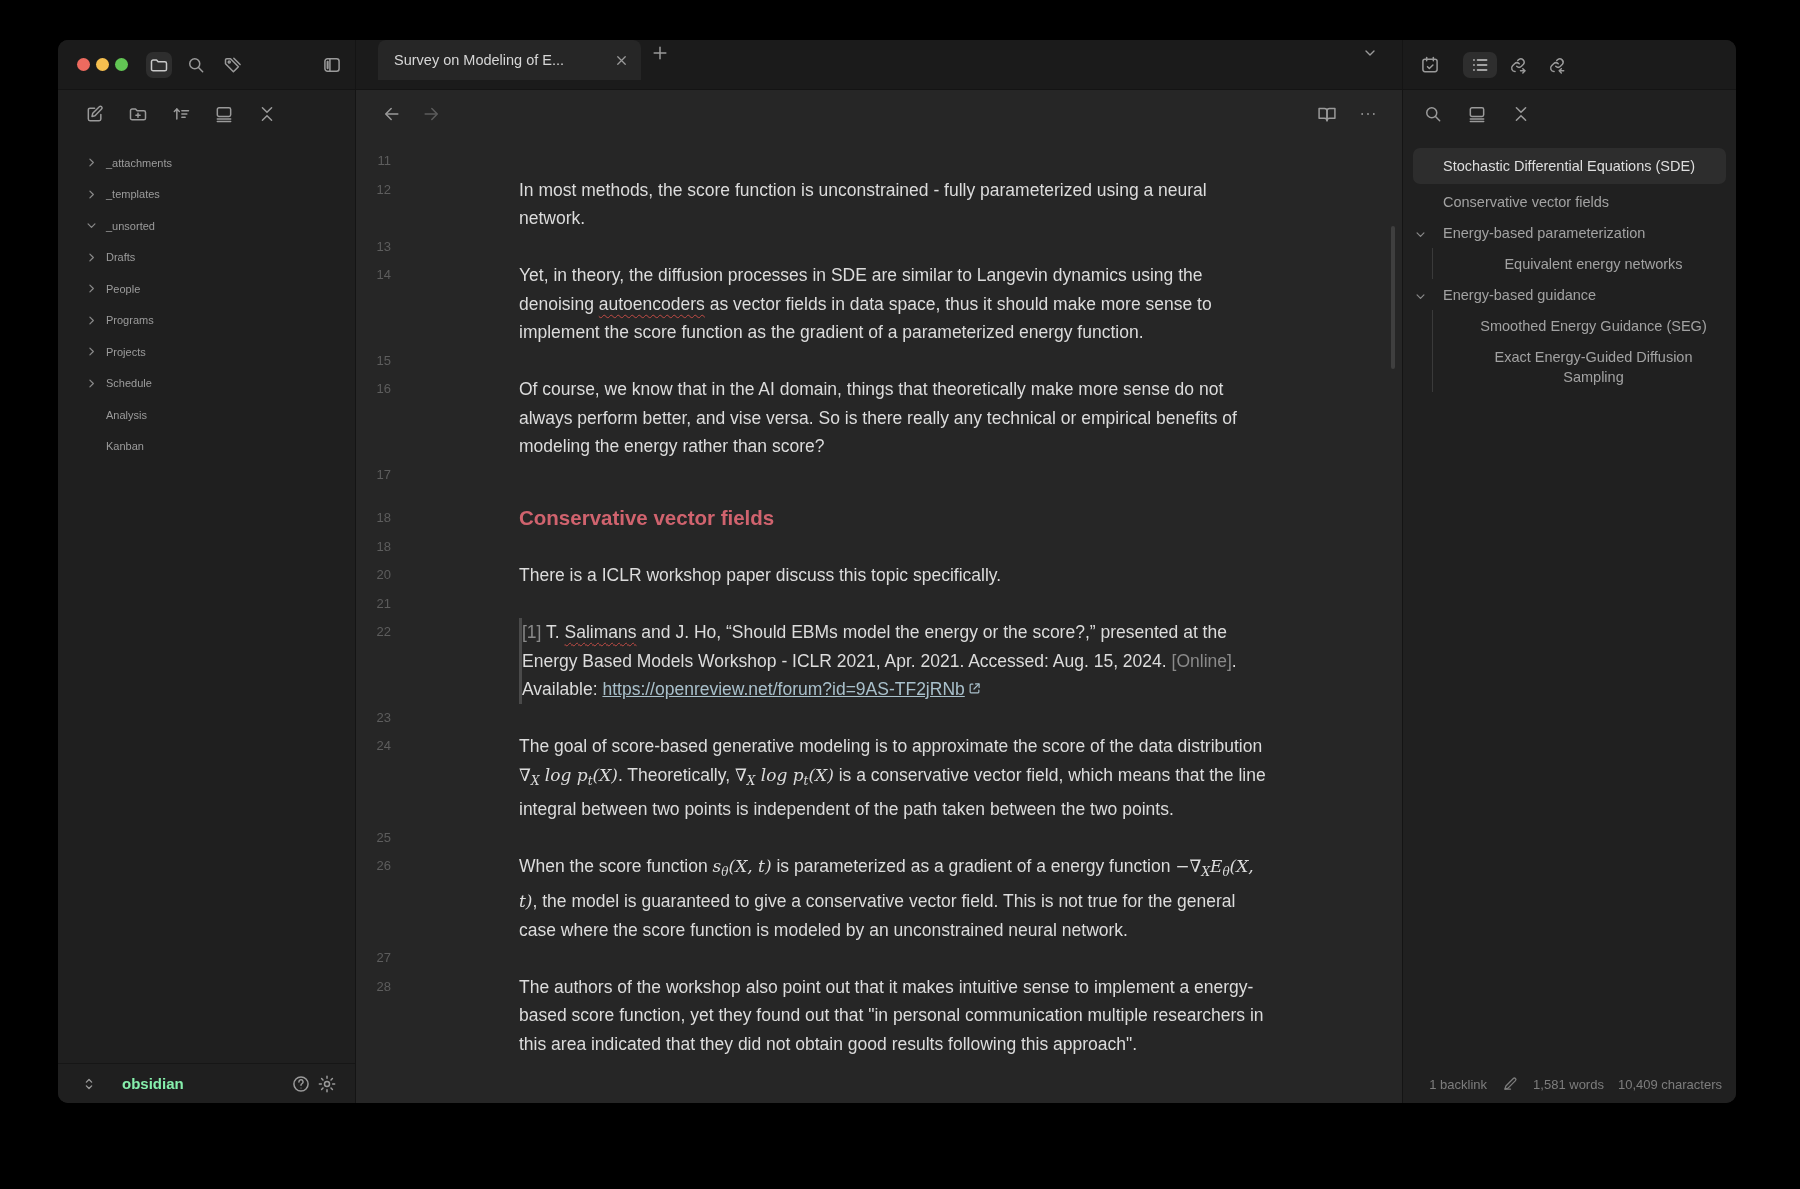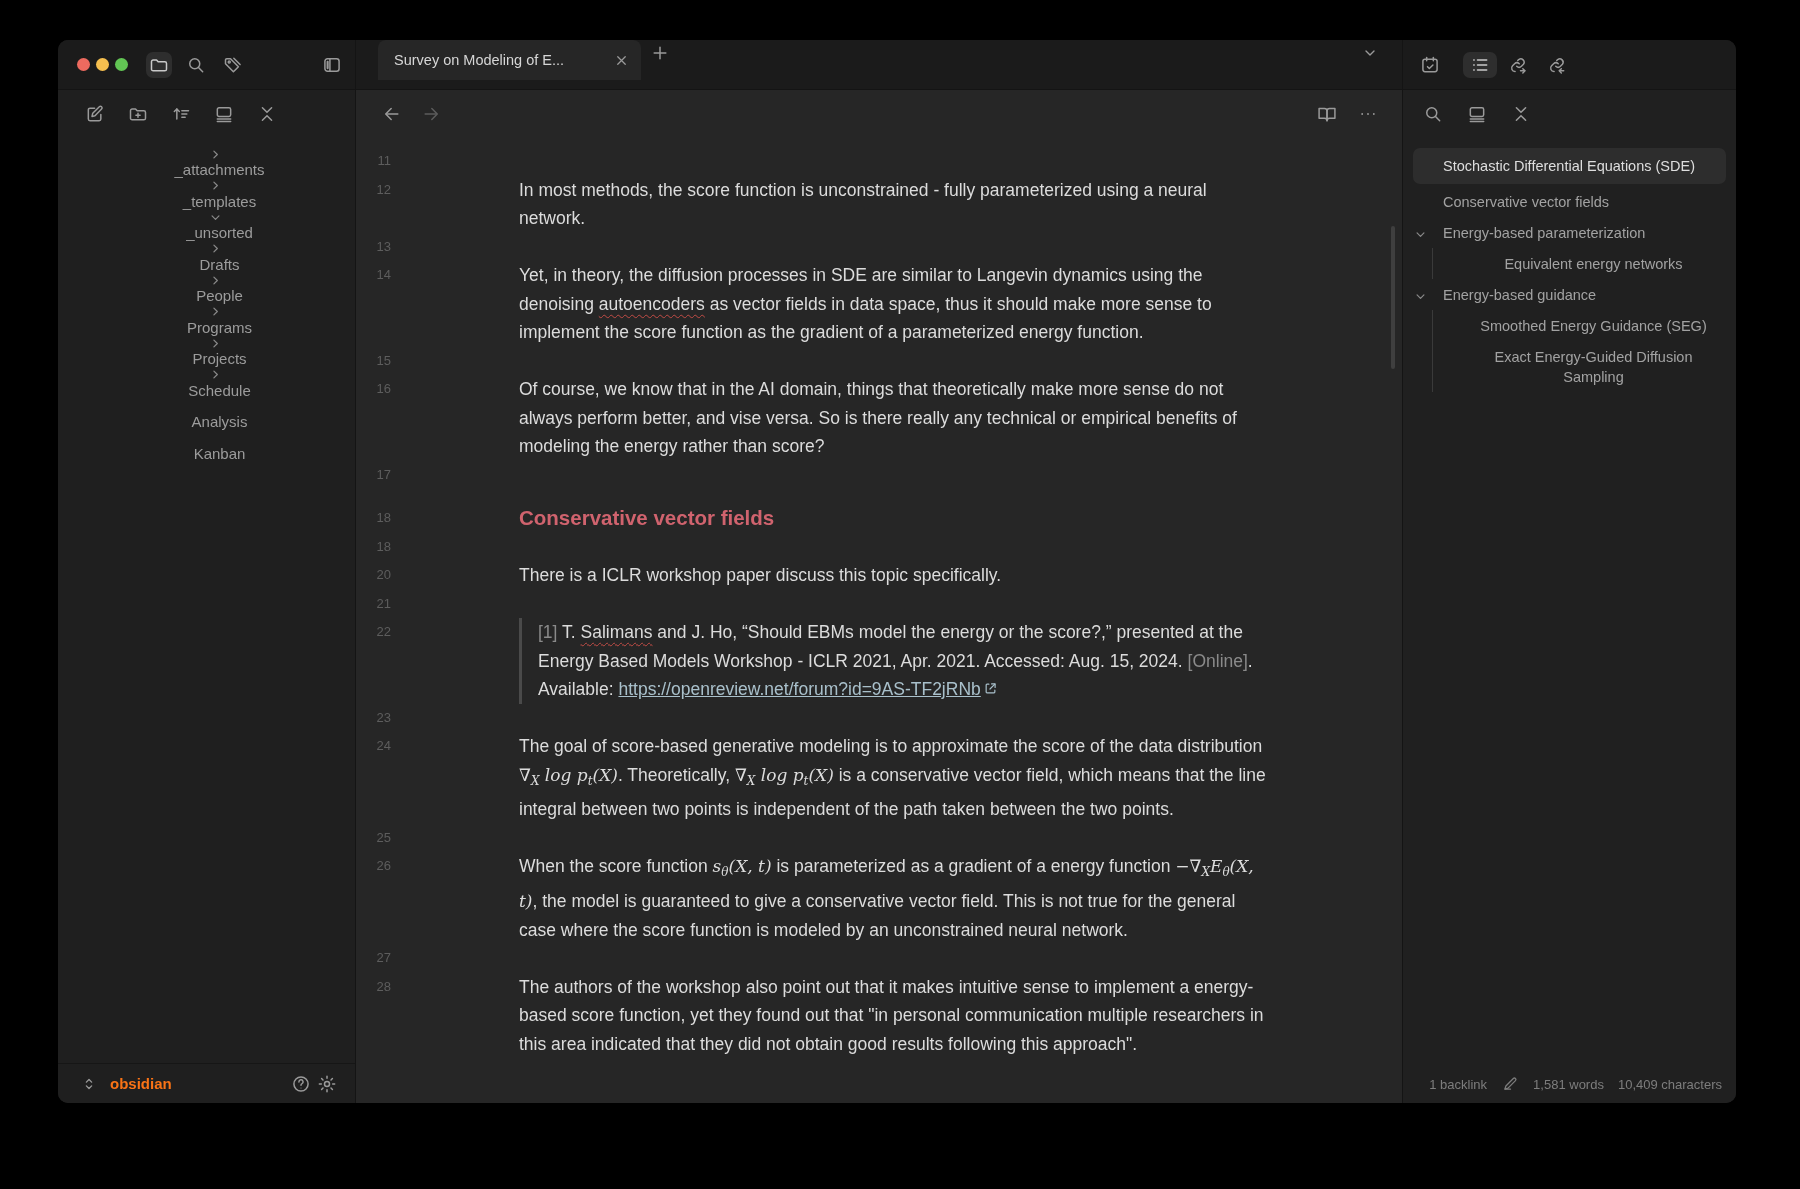--- a/index.html
+++ b/index.html
@@ -27,38 +27,38 @@
   .tab-list-chevron{margin-left:auto;margin-right:19px;margin-bottom:11px;}
   .tb-right{width:333px;flex:none;display:flex;align-items:center;border-left:1px solid #141414;}
   .tb-right .icon-btn.cal{margin-left:14px;} .tb-right .icon-btn.lst{margin-left:20px;width:34px;}
   .tb-right .icon-btn.out{margin-left:8px;} .tb-right .icon-btn.inl{margin-left:13px;}
   
   .main{flex:1;display:flex;min-height:0;position:relative;}
   .left{width:297px;flex:none;background:#1f1f1f;border-right:1px solid #141414;display:flex;flex-direction:column;}
   .panel-header{height:47px;flex:none;display:flex;align-items:center;gap:17px;padding-left:24px;}
   .panel-header.rp{gap:18px;padding-left:17px;}
   .tree{flex:1;padding-top:10px;overflow:hidden;}
-  .tree-row{height:31.5px;display:flex;align-items:center;padding-left:26px;color:#9c9c9c;font-size:15px;cursor:default;flex-direction:column;}
+  .tree-row{height:31.5px;display:flex;align-items:center;padding-left:26px;color:#9c9c9c;font-size:11px;cursor:default;}
   .tree-chev{width:14px;height:14px;margin-right:8px;color:#8a8a8a;display:flex;align-items:center;justify-content:center;flex:none;}
   .vault-row{height:39px;flex:none;border-top:1px solid #161616;display:flex;align-items:center;padding:0 15px 0 22px;}
-  .vault-name{font-size:15px;font-weight:bold;color:#f97316;margin-left:12px;}
+  .vault-name{font-size:15px;font-weight:bold;color:#86efac;margin-left:24px;}
   .vault-spacer{flex:1;}
   
   .editor{flex:1;background:#262626;display:flex;flex-direction:column;min-width:0;position:relative;}
   .view-header{height:47px;flex:none;display:flex;align-items:center;}
   .view-header .back{margin-left:23px;} .view-header .fwd{margin-left:13px;}
   .vh-spacer{flex:1;}
   .view-header .book{margin-right:15px;} .view-header .dots{margin-right:21px;}
   .doc{flex:1;padding-top:10px;overflow:hidden;font-size:17.5px;line-height:28.5px;color:#dcdcdc;}
   .block{display:flex;}
   .gutter{width:35px;flex:none;text-align:right;font-size:13px;line-height:28.5px;color:#5d5d5d;user-select:none;}
   .bcontent{margin-left:128px;width:750px;flex:none;}
   .block.h2row{margin-top:15px;}
   .h2{font-size:20.5px;font-weight:bold;color:#d0636e;line-height:28.5px;}
-  .quote{border-left:3px solid #4a4a4a;padding-left:16px;}
+  .quote{border-left:3px solid #4a4a4a;}
   .muted{color:#8a8a8a;}
   .miss{text-decoration:underline wavy #c14b45 1px;text-underline-offset:4px;}
   .math{font-family:"DejaVu Serif","Liberation Serif",serif;font-style:italic;font-size:17px;}
   .math sub{font-size:12px;}
   a.doclink{color:#a9c0cb;text-decoration:underline;cursor:pointer;}
   .extlink-ic{display:inline-block;vertical-align:baseline;margin-left:3px;color:#a9c0cb;}
   .scroll-thumb{position:absolute;right:7px;top:136px;width:4px;height:143px;border-radius:2px;background:#3f3f3f;}
   
   .right{width:333px;flex:none;background:#202020;border-left:1px solid #141414;display:flex;flex-direction:column;position:relative;}
   .outline{flex:1;padding:11px 10px 0 10px;overflow:hidden;font-size:14.5px;color:#a2a2a2;}

